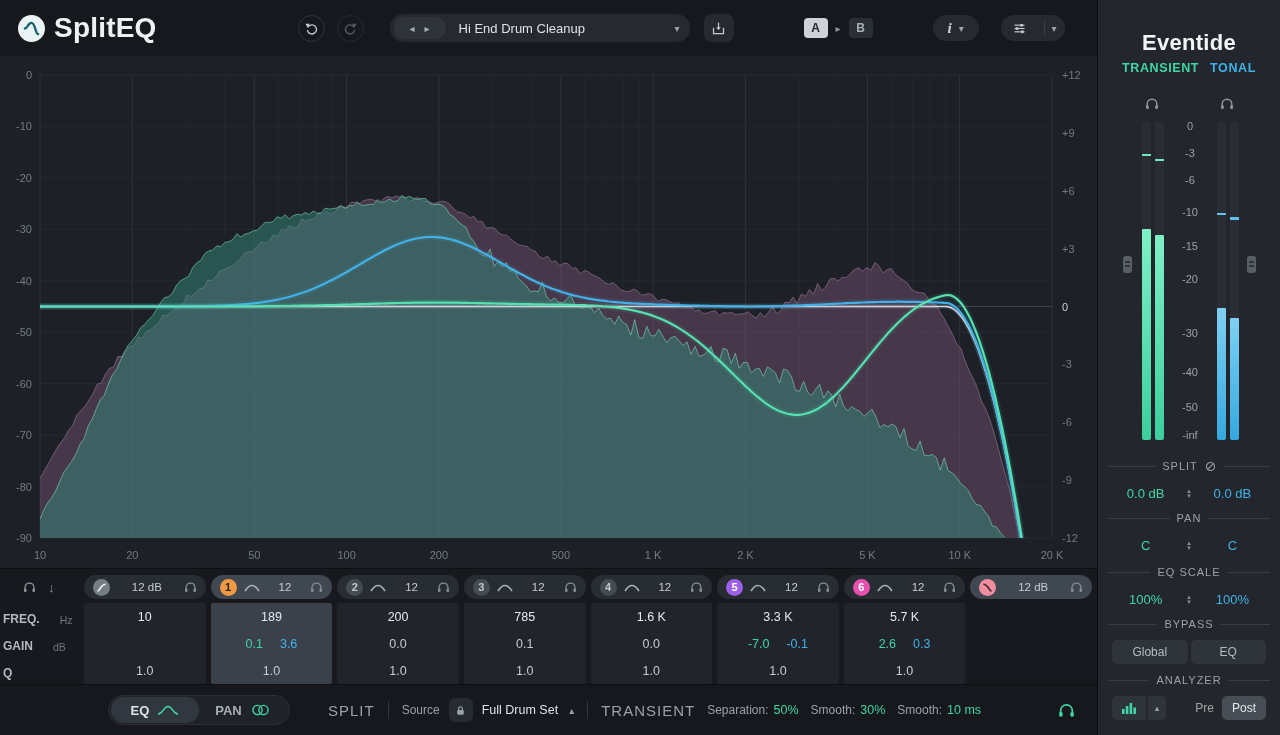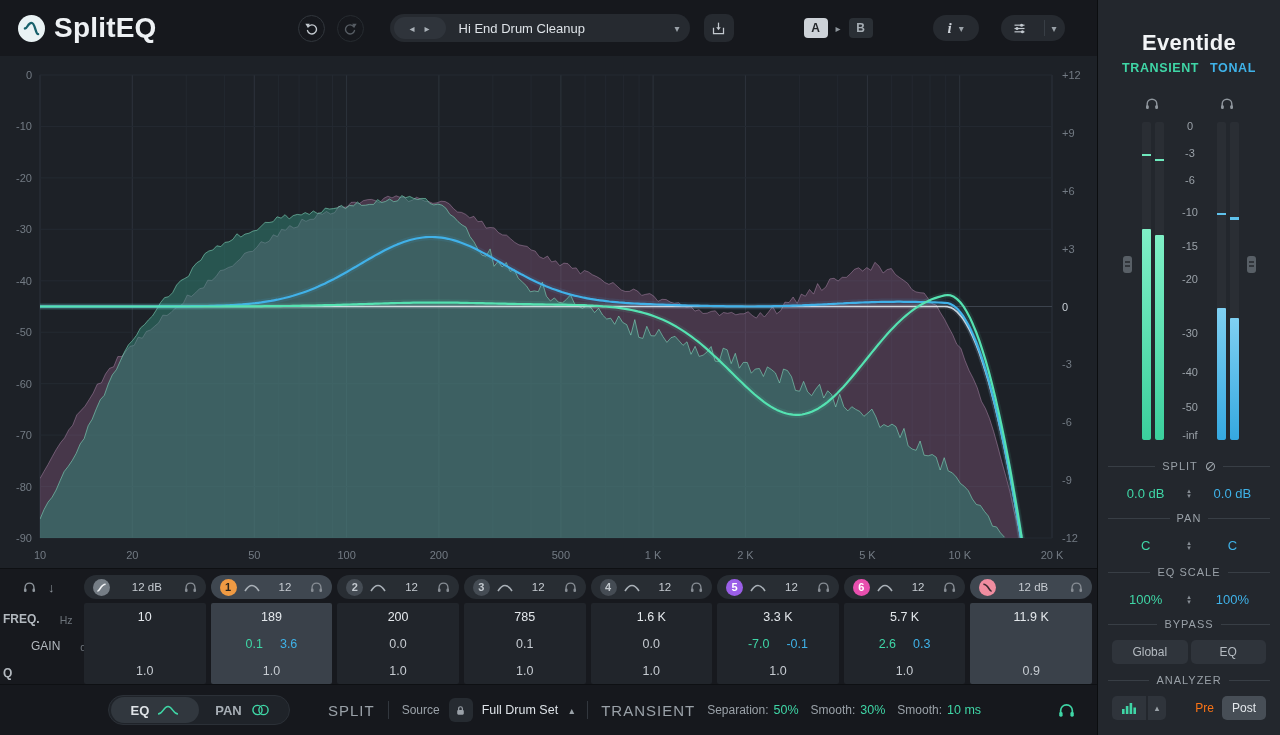--- a/index.html
+++ b/index.html
@@ -98,21 +98,21 @@
   .sb-row{position:absolute;left:6px;right:6px;height:22px;display:flex;align-items:center;}
   .sb-row .lv{flex:1;text-align:center;font-size:13px;color:#3fd6a6;}
   .sb-row .rv{flex:1;text-align:center;font-size:13px;color:#3fb2e8;}
   .stepper{display:flex;flex-direction:column;align-items:center;color:#878e95;font-size:7px;line-height:5.5px;cursor:pointer;}
   .byp{position:absolute;left:14px;right:14px;display:flex;gap:3px;}
   .byp div{flex:1;height:24px;border-radius:5px;background:#2f343b;display:flex;align-items:center;justify-content:center;font-size:12px;color:#b4bac0;cursor:pointer;}
   .ana{position:absolute;left:14px;right:14px;display:flex;align-items:center;}
   .ana .abtn{height:24px;border-radius:5px;background:#2f343b;display:flex;align-items:center;justify-content:center;cursor:pointer;}
   .ana .bars{width:34px;border-radius:5px 0 0 5px;}
   .ana .up{width:18px;margin-left:2px;border-radius:0 5px 5px 0;color:#9aa1a8;font-size:9px;}
-  .ana .pre{margin-left:auto;font-size:12px;color:#f97316;cursor:pointer;}
+  .ana .pre{margin-left:auto;font-size:12px;color:#a3a3a3;cursor:pointer;}
   .ana .post{margin-left:8px;width:44px;height:24px;border-radius:5px;background:#474e56;display:flex;align-items:center;justify-content:center;font-size:12px;color:#e4e8ec;cursor:pointer;}
   svg{display:block;}
 </style>
 </head>
 <body>
 
 <div id="app">
 
   <div id="main">
 
@@ -281,21 +281,21 @@
                 <rect x="10.2" y="8.2" width="2.8" height="3.8" rx="1.2" fill="currentColor"></rect>
               </svg>
           </span>
           <span style="font-size:13px;">↓</span>
         </div>
         <div class="bl-row">
             <span style="font-weight:bold;">FREQ.</span>
             <span class="bl-unit">Hz</span>
           </div>
         <div class="bl-row">
-            <span style="font-weight:normal;margin-left:28px;">GAIN</span>
+            <span style="font-weight:bold;">GAIN</span>
             <span class="bl-unit">dB</span>
           </div>
         <div class="bl-row">
             <span style="font-weight:bold;">Q</span>
           </div>
       </div>
       <div id="band-columns">
           <div class="band-col">
             <div class="band-head">
               <span class="b-circle" style="background:#757d85;color:#fff">
@@ -481,27 +481,20 @@
                 </svg>
               </span>
               <span class="b-slope">12 dB</span>
               <span class="b-hp">
                 <svg viewBox="0 0 14 13">
                   <path d="M2.2 9.5 V7 a4.8 4.8 0 0 1 9.6 0 V9.5" fill="none" stroke="currentColor" stroke-width="1.4"></path>
                   <rect x="1" y="8.2" width="2.8" height="3.8" rx="1.2" fill="currentColor"></rect>
                   <rect x="10.2" y="8.2" width="2.8" height="3.8" rx="1.2" fill="currentColor"></rect>
                 </svg>
               </span>
-            </div>
-            <div class="band-block">
-              <div class="b-cell b-freq">11.9 K</div>
-              <div class="b-cell">
-                <span class="b-plain"></span>
-              </div>
-              <div class="b-cell b-plain">0.9</div>
             </div>
           </div>
         </div>
     </div>
 
     <div id="bottombar">
       <div class="eqpan">
         <div class="eq-pill">
           <span>EQ</span>
           <svg viewBox="0 0 22 12" width="22" height="12">

